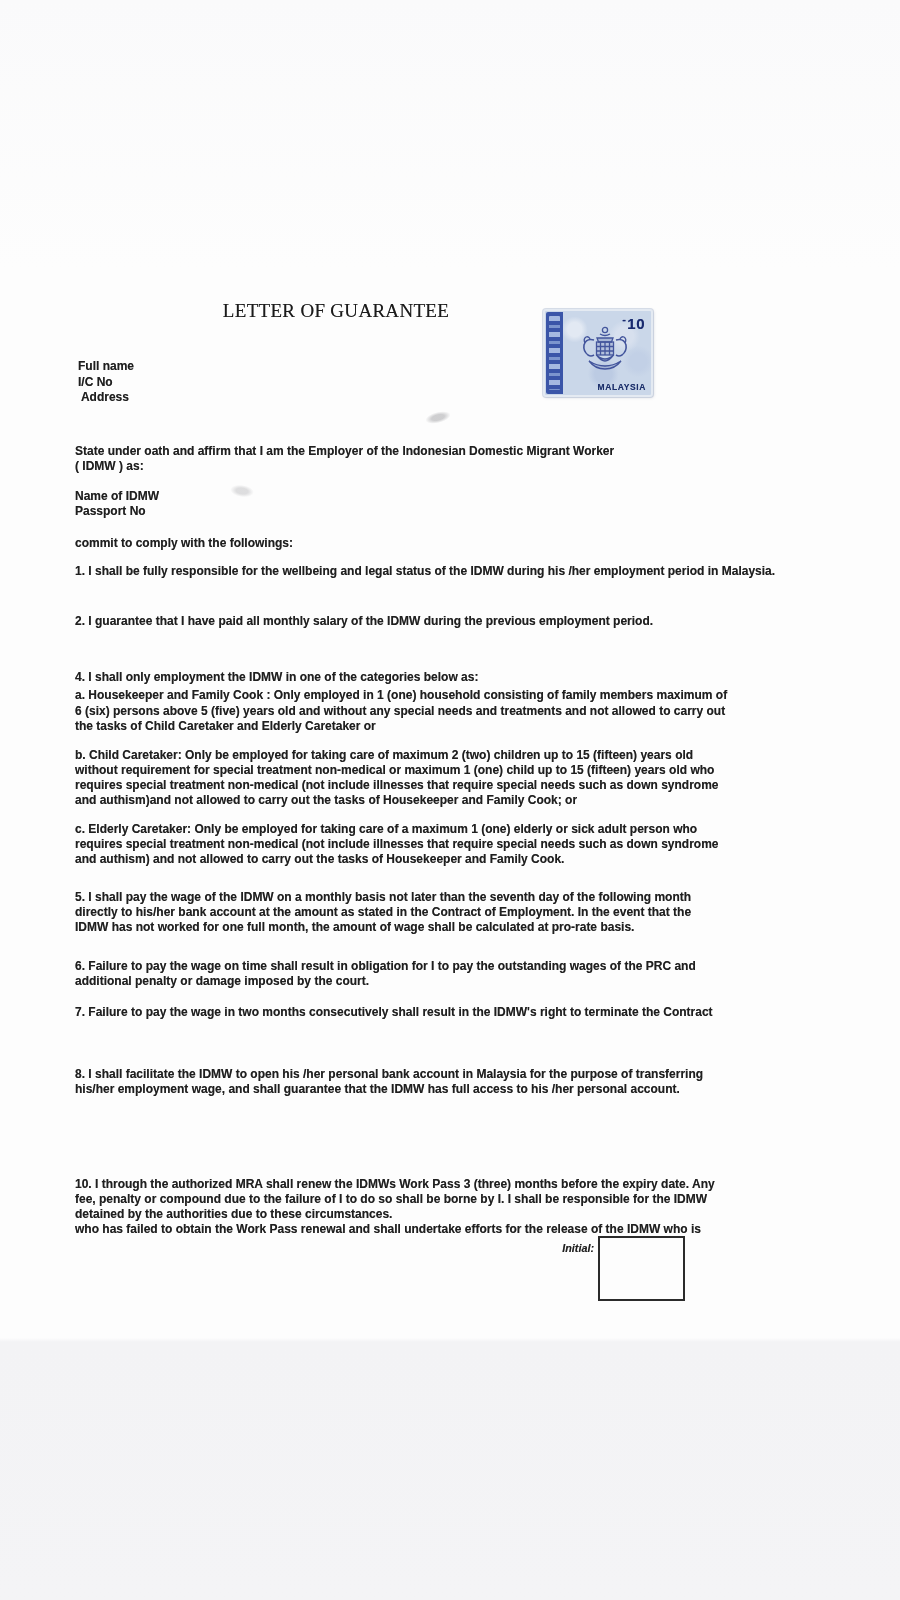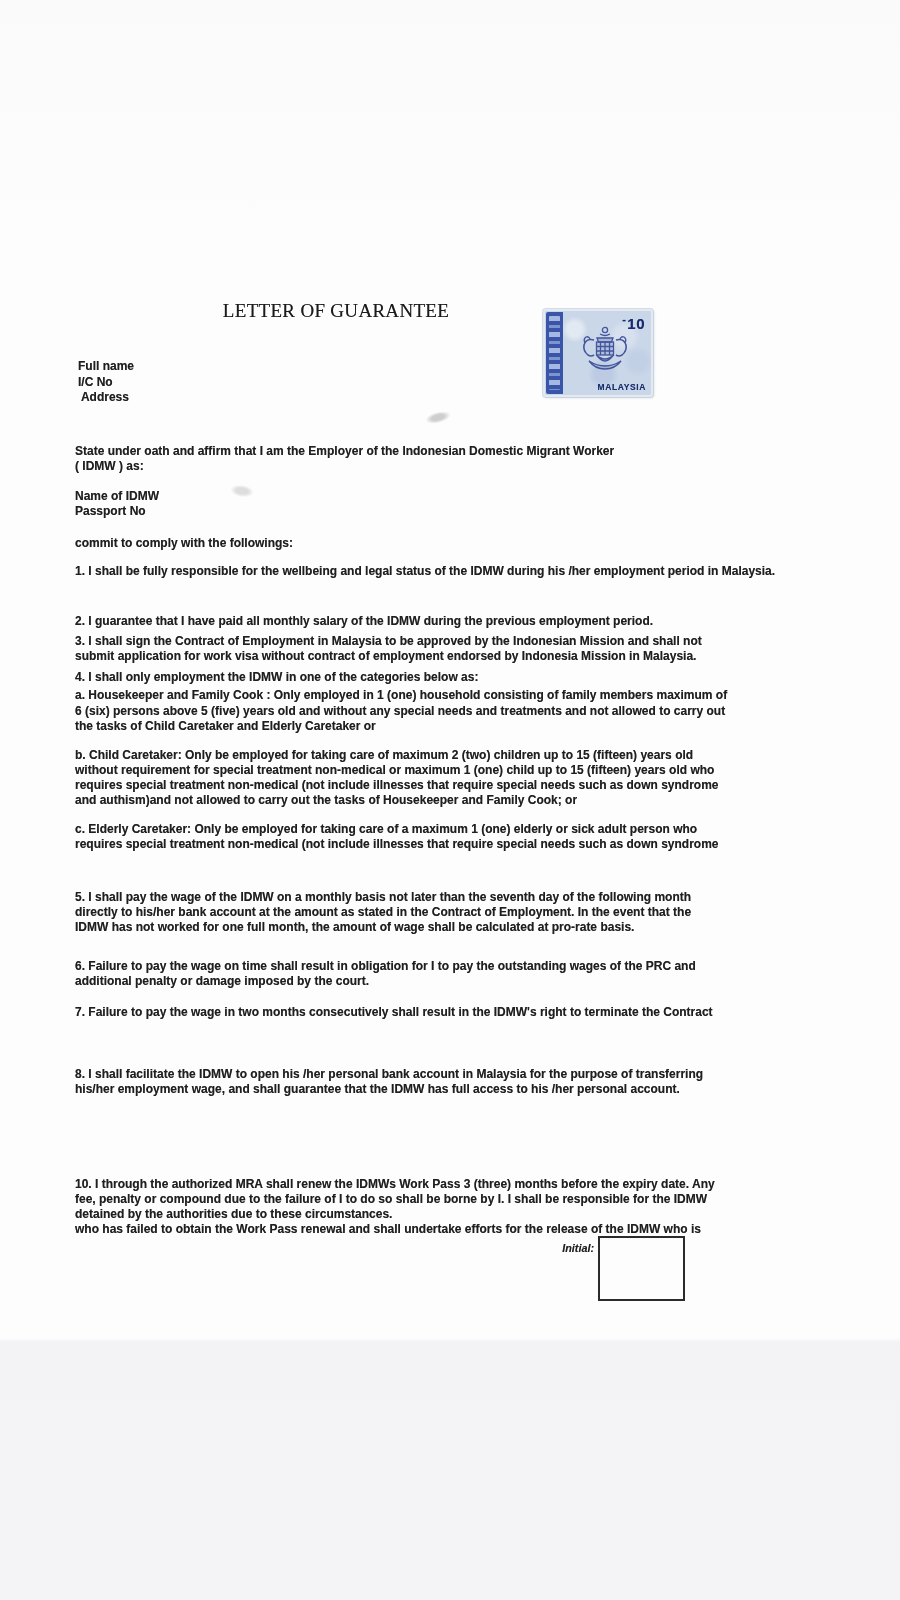--- a/index.html
+++ b/index.html
@@ -142,41 +142,38 @@
     </div>
   <div class="para b-commit">
       <div>commit to comply with the followings:</div>
     </div>
   <div class="para b-c1">
       <div>1. I shall be fully responsible for the wellbeing and legal status of the IDMW during his /her employment period in Malaysia.</div>
     </div>
   <div class="para b-c2">
       <div>2. I guarantee that I have paid all monthly salary of the IDMW during the previous employment period.</div>
     </div>
-  <div class="para b-c3">
-      <div>3. I shall sign the Contract of Employment in Malaysia to be approved by the Indonesian Mission and shall not</div>
-      <div>submit application for work visa without contract of employment endorsed by Indonesia Mission in Malaysia.</div>
-    </div>
   <div class="para b-c4h">
       <div>4. I shall only employment the IDMW in one of the categories below as:</div>
     </div>
   <div class="para b-c4a">
       <div>a. Housekeeper and Family Cook : Only employed in 1 (one) household consisting of family members maximum of</div>
       <div>6 (six) persons above 5 (five) years old and without any special needs and treatments and not allowed to carry out</div>
       <div>the tasks of Child Caretaker and Elderly Caretaker or</div>
     </div>
   <div class="para b-c4b">
       <div>b. Child Caretaker: Only be employed for taking care of maximum 2 (two) children up to 15 (fifteen) years old</div>
       <div>without requirement for special treatment non-medical or maximum 1 (one) child up to 15 (fifteen) years old who</div>
       <div>requires special treatment non-medical (not include illnesses that require special needs such as down syndrome</div>
       <div>and authism)and not allowed to carry out the tasks of Housekeeper and Family Cook; or</div>
     </div>
   <div class="para b-c4c">
       <div>c. Elderly Caretaker: Only be employed for taking care of a maximum 1 (one) elderly or sick adult person who</div>
       <div>requires special treatment non-medical (not include illnesses that require special needs such as down syndrome</div>
+      <div>and authism) and not allowed to carry out the tasks of Housekeeper and Family Cook.</div>
     </div>
   <div class="para b-c5">
       <div>5. I shall pay the wage of the IDMW on a monthly basis not later than the seventh day of the following month</div>
       <div>directly to his/her bank account at the amount as stated in the Contract of Employment. In the event that the</div>
       <div>IDMW has not worked for one full month, the amount of wage shall be calculated at pro-rate basis.</div>
     </div>
   <div class="para b-c6">
       <div>6. Failure to pay the wage on time shall result in obligation for I to pay the outstanding wages of the PRC and</div>
       <div>additional penalty or damage imposed by the court.</div>
     </div>

